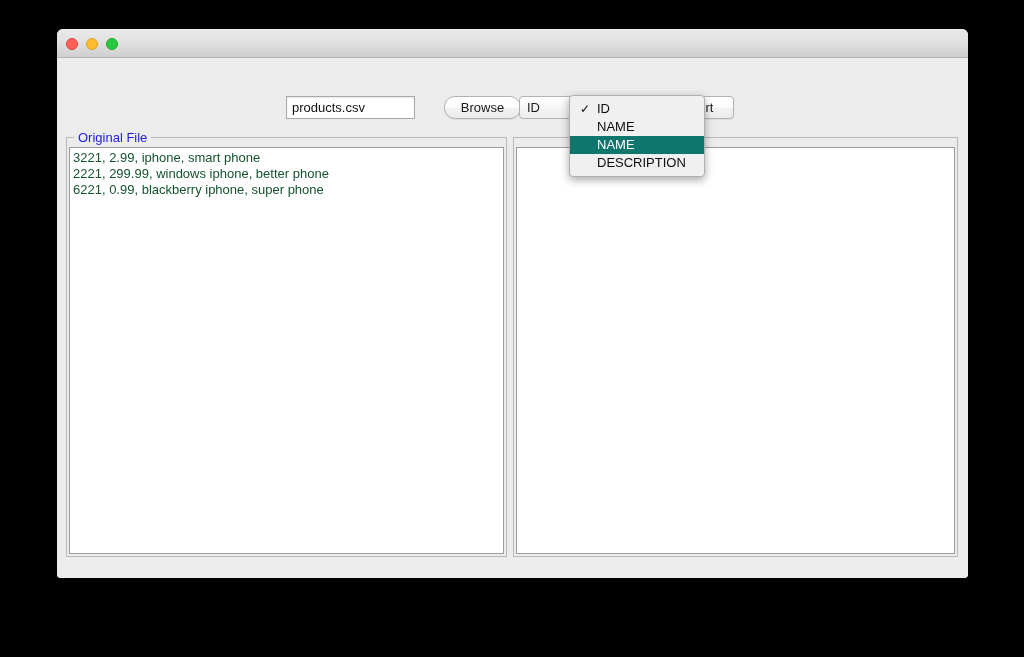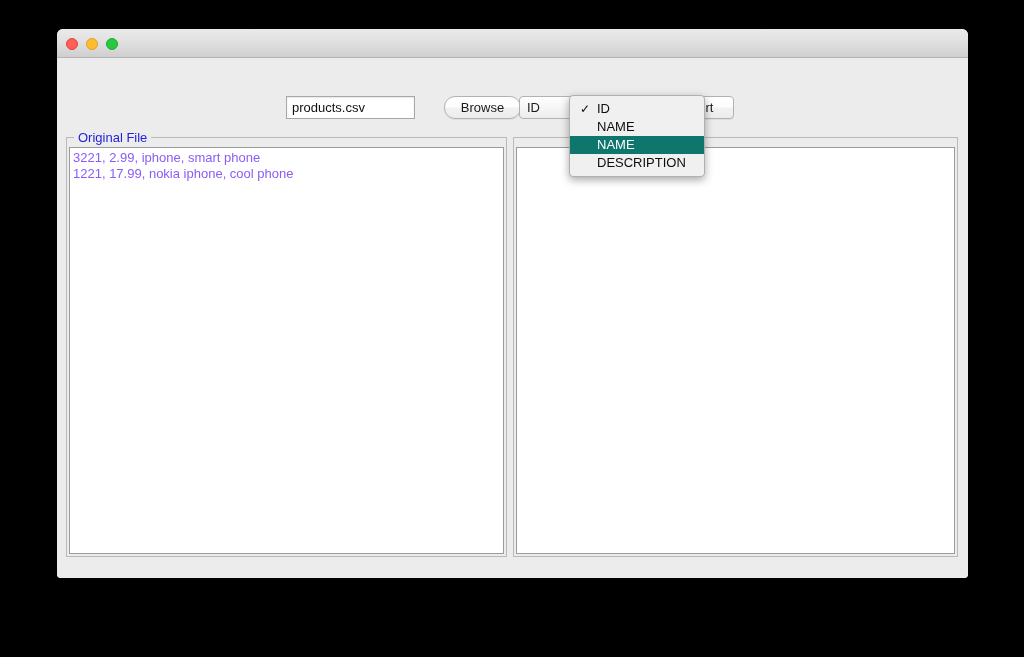--- a/index.html
+++ b/index.html
@@ -197,21 +197,21 @@
     background: #ffffff;
     border: 1px solid #9b9b9b;
     box-sizing: border-box;
     overflow: hidden;
     padding: 2px 3px;
   }
 
   .csv-line {
     font-family: "Liberation Sans", sans-serif;
     font-size: 13px;
-    color: #8b5cf6;
+    color: #14532d;
     line-height: 16.1px;
     white-space: pre;
   }
 
   
   #sort-key-menu {
     position: absolute;
     left: 512px;
     top: 66px;
     width: 136px;
@@ -277,21 +277,22 @@
         </div>
 
         <div id="sort-button" class="push-button">Sort</div>
       </div>
 
       <div id="left-panel" class="titled-panel">
         <div class="panel-title">Original File</div>
         <div class="text-area">
           <div id="left-lines">
               <div class="csv-line">3221, 2.99, iphone, smart phone</div>
-              <div class="csv-line">1221, 17.99, nokia iphone, cool phone</div>
+              <div class="csv-line">2221, 299.99, windows iphone, better phone</div>
+              <div class="csv-line">6221, 0.99, blackberry iphone, super phone</div>
             </div>
         </div>
       </div>
 
       <div id="right-panel" class="titled-panel">
         <div class="panel-title"></div>
         <div class="text-area">
           <div id="right-lines"></div>
         </div>
       </div>

